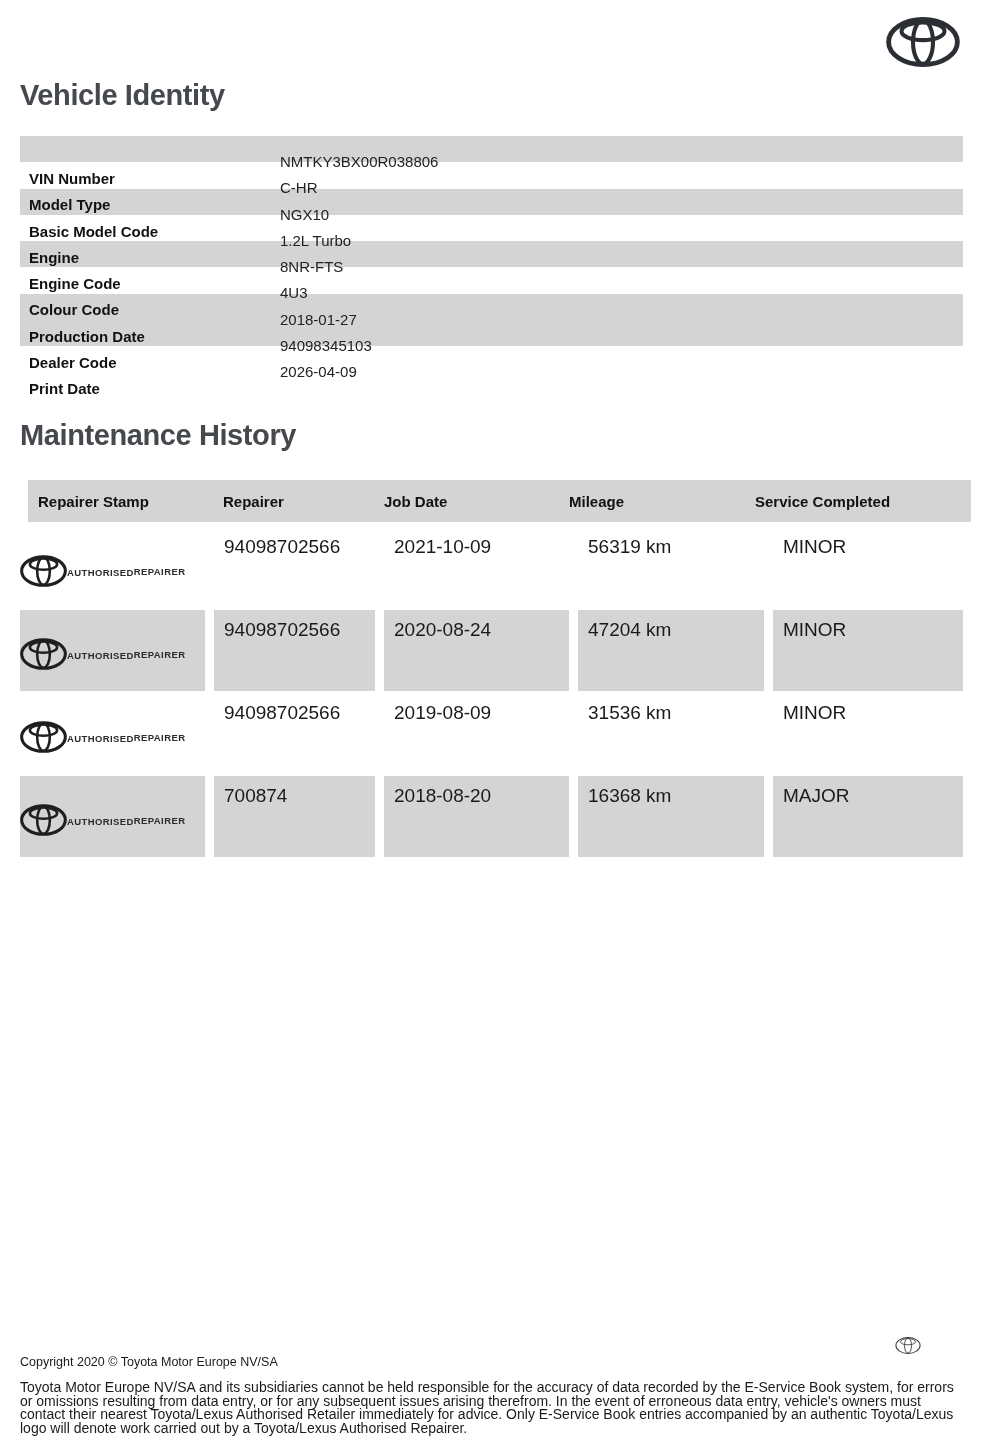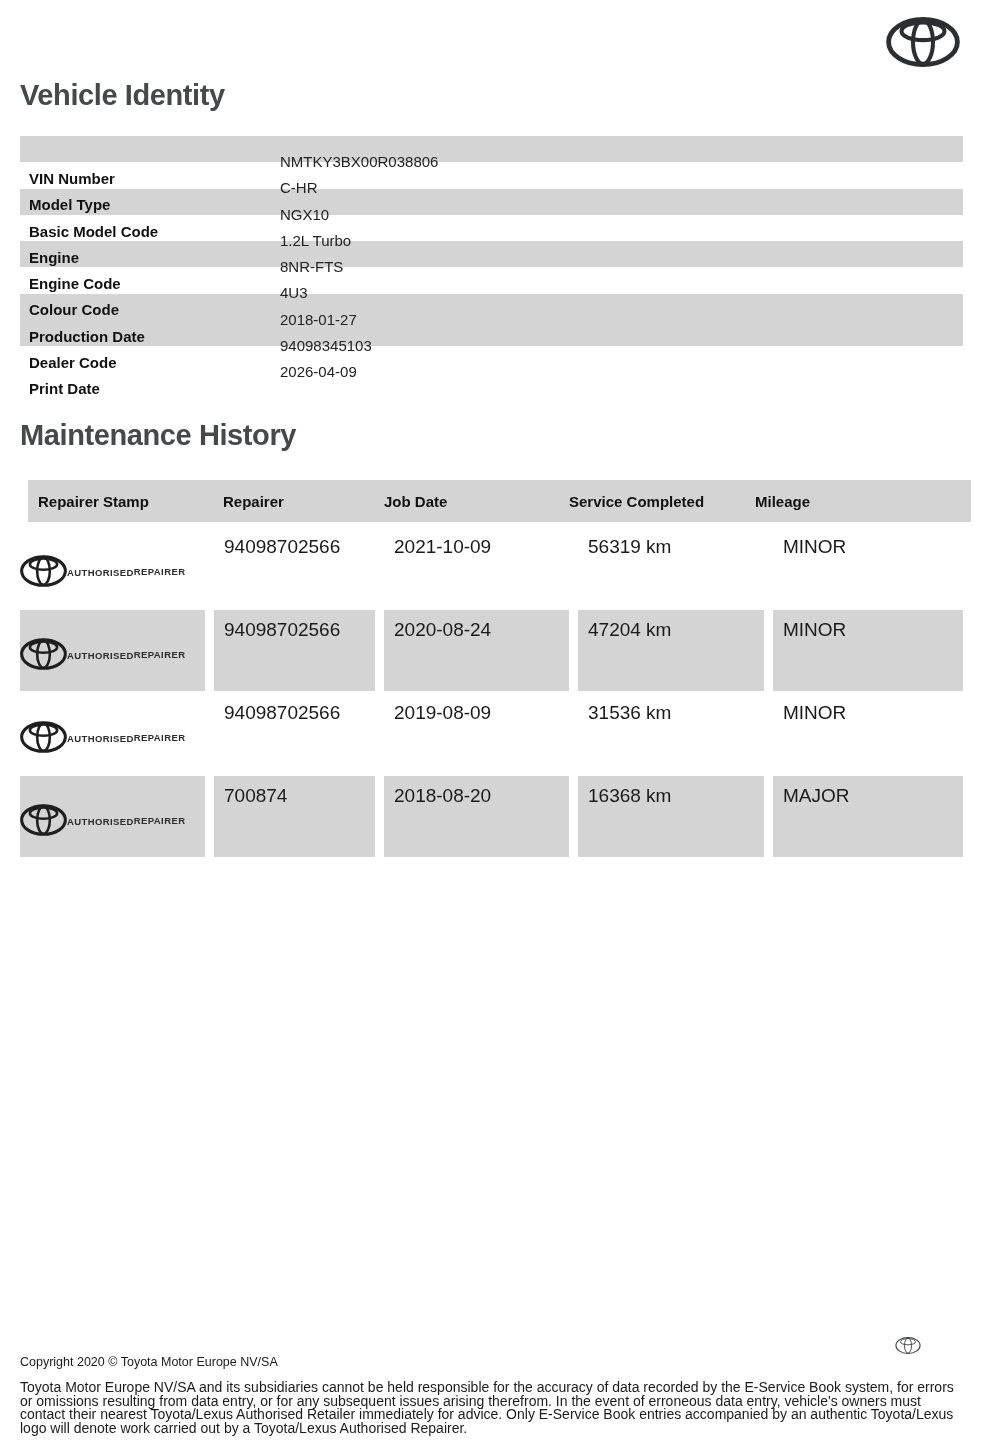--- a/index.html
+++ b/index.html
@@ -139,22 +139,22 @@
       <div class="id-value">2026-04-09</div>
     </div>
   </div>
 
   <h1 class="section-title" id="mh-title">Maintenance History</h1>
 
   <div class="mh-header">
     <div class="mh-hcell">Repairer Stamp</div>
     <div class="mh-hcell">Repairer</div>
     <div class="mh-hcell">Job Date</div>
+    <div class="mh-hcell">Mileage</div>
     <div class="mh-hcell">Service Completed</div>
-    <div class="mh-hcell">Mileage</div>
   </div>
 
   <div class="mh-body">
 
     <div class="mh-row">
       <div class="mh-cell stamp-cell">
         <svg class="stamp-logo">
             <use href="#toyota-emblem"></use>
           </svg>
         <div class="stamp-line first">AUTHORISED</div>

